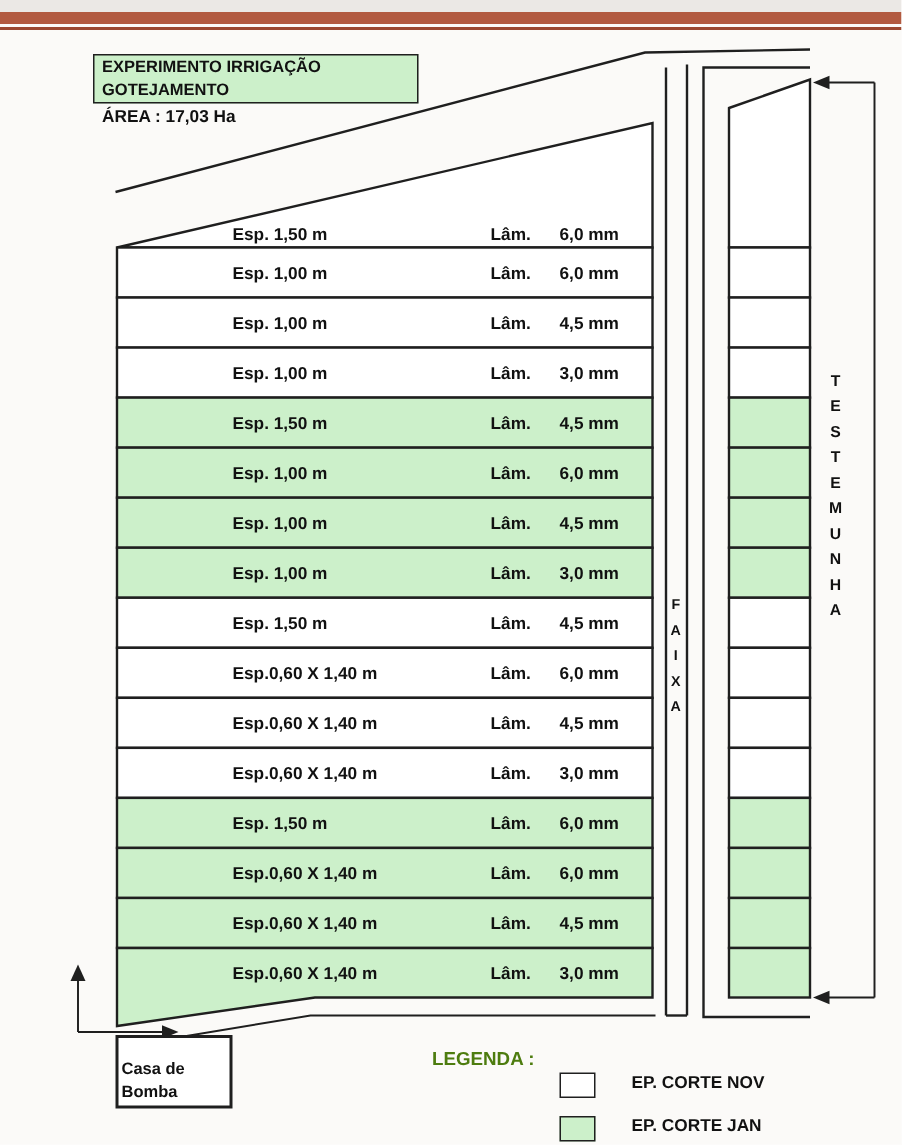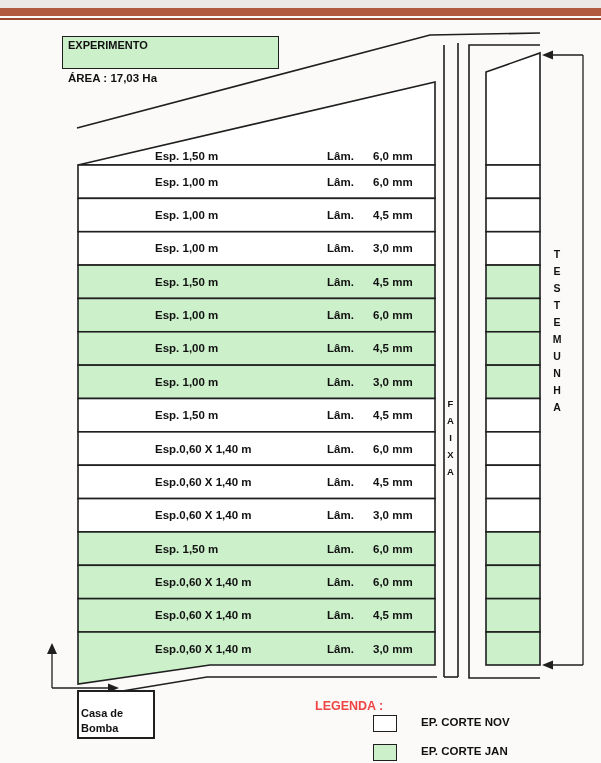--- a/index.html
+++ b/index.html
@@ -38,22 +38,22 @@
   .testemunha-label{left:549px;top:246px;width:16px;font-size:10.5px;}
   .testemunha-label span{line-height:17px;}
 
   .casa-box{
     position:absolute;left:77px;top:690px;width:72px;height:31px;
     background:#fff;border:2px solid #1f1f1f;
     font-weight:bold;font-size:11px;line-height:15px;color:#111;
     padding:14px 0 0 2px;
   }
   .legend-title{
-    position:absolute;left:315px;top:699px;
-    font-weight:bold;font-size:12.5px;color:#ef4444;
+    position:absolute;left:288px;top:699px;
+    font-weight:bold;font-size:12.5px;color:#4d7c0f;
   }
   .legend-item{position:absolute;left:373px;height:17px;}
   .legend-item .swatch{
     position:absolute;left:0;top:0;width:22px;height:15px;
     border:1.4px solid #1f1f1f;
   }
   .swatch-white{background:#ffffff;}
   .swatch-green{background:var(--green,#ccf0ca);}
   .legend-item .lbl{
     position:absolute;left:48px;top:1px;white-space:nowrap;
@@ -63,21 +63,22 @@
 </head>
 <body>
 
 <div class="page">
 
   <div class="topstrip"></div>
   <div class="topbar"></div>
   <div class="topbar-line"></div>
 
   <div class="title-box">
-    <div>EXPERIMENTO</div>
+    <div>EXPERIMENTO IRRIGAÇÃO</div>
+    <div>GOTEJAMENTO</div>
   </div>
 
   <div class="area-label">ÁREA : 17,03 Ha</div>
 
   <svg class="diagram" width="601" height="763" viewBox="0 0 601 763">
 
     <polyline class="ln" points="77,128 430,35 540,33"></polyline>
 
     <g id="rows-group">
         <polygon points="78,165 435,82 435,165" fill="#ffffff" stroke="#1f1f1f" stroke-width="1.6"></polygon>

